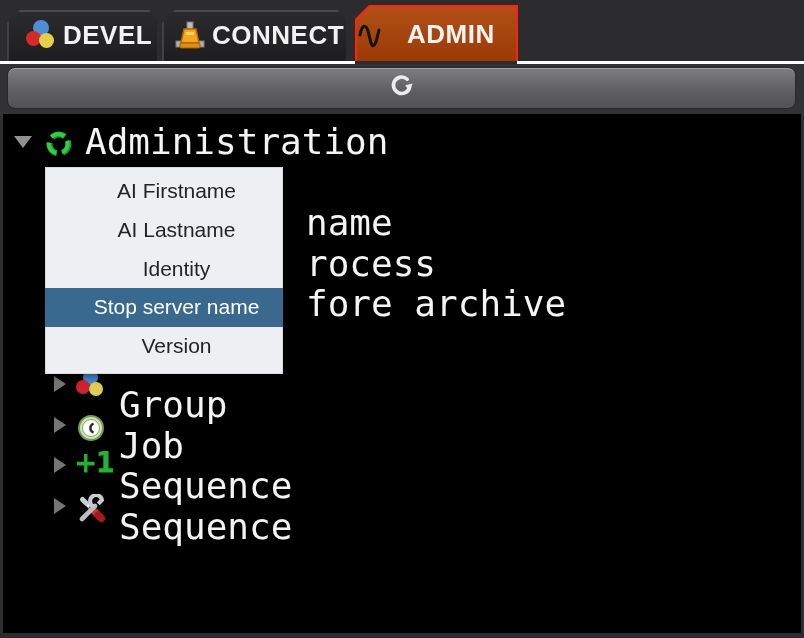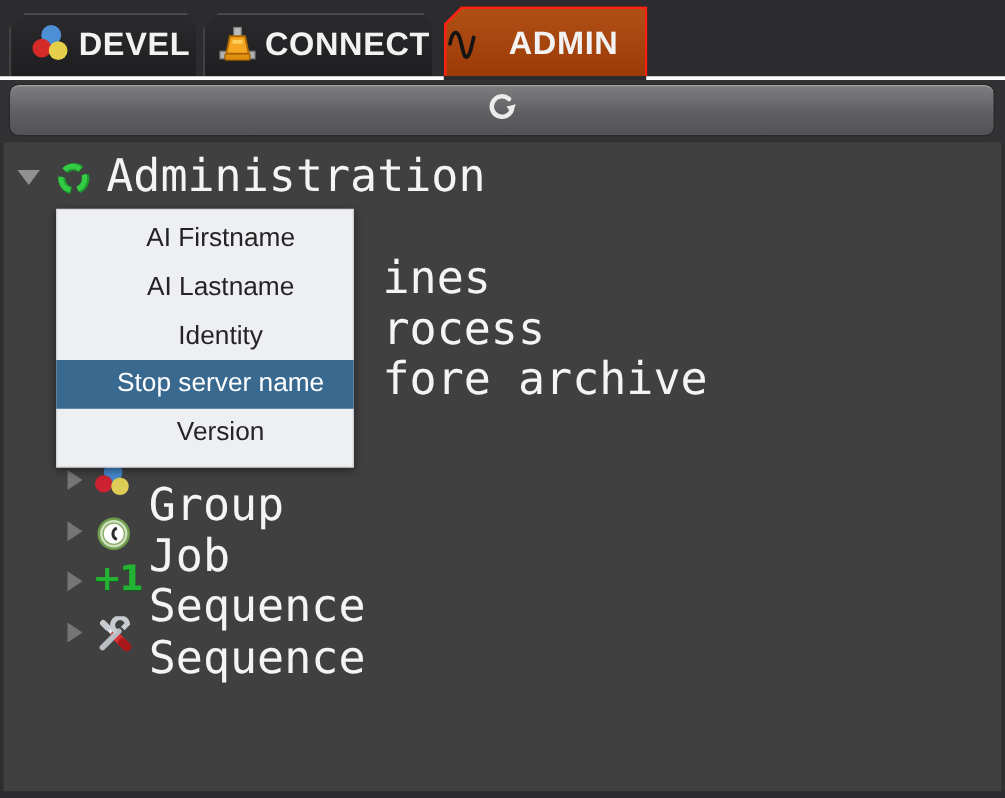--- a/index.html
+++ b/index.html
@@ -1,17 +1,17 @@
 <!DOCTYPE html>
 <html><head>
 <meta charset="utf-8">
 <style>
   html,body{margin:0;padding:0;background:#1f1f21;}
   *{box-sizing:border-box;}
-  #screen{position:relative;width:804px;height:638px;background:#404040;overflow:hidden;
+  #screen{position:relative;width:804px;height:638px;background:#000000;overflow:hidden;
           font-family:"Liberation Sans",sans-serif;}
 
   
   .tabbar{position:absolute;top:0;left:0;width:804px;height:64px;background:#2c2c2e;}
   .tabline{position:absolute;top:61px;height:3px;background:#ffffff;z-index:3;}
   .tabline.left{left:0;width:355px;}
   .tabline.right{left:517px;width:287px;}
   .tab{position:absolute;top:10px;height:51px;display:flex;align-items:center;
        background:linear-gradient(#2b2b2d,#1e1e20);
        clip-path:polygon(13px 0, calc(100% - 8px) 0, 100% 9px, 100% 100%, 0 100%, 0 13px);
@@ -131,21 +131,21 @@
           <g transform="rotate(-18 15 15)">
             <circle cx="15" cy="15" r="9.5" fill="none" stroke="#1d9a2d" stroke-width="6" stroke-dasharray="13.9 6"></circle>
             <circle cx="14.4" cy="14.4" r="9.5" fill="none" stroke="#35cc45" stroke-width="4" stroke-dasharray="13.9 6"></circle>
           </g>
         </svg>
       </span>
       <span class="root-label">Administration</span>
     </div>
 
     <div class="row" style="top:88px;">
-      <span class="frag-label">ines</span>
+      <span class="frag-label">name</span>
     </div>
     <div class="row" style="top:129px;">
       <span class="frag-label">rocess</span>
     </div>
     <div class="row" style="top:169px;">
       <span class="frag-label">fore archive</span>
     </div>
 
     <div class="row" style="top:250px;">
       <span class="caret-right"></span>

